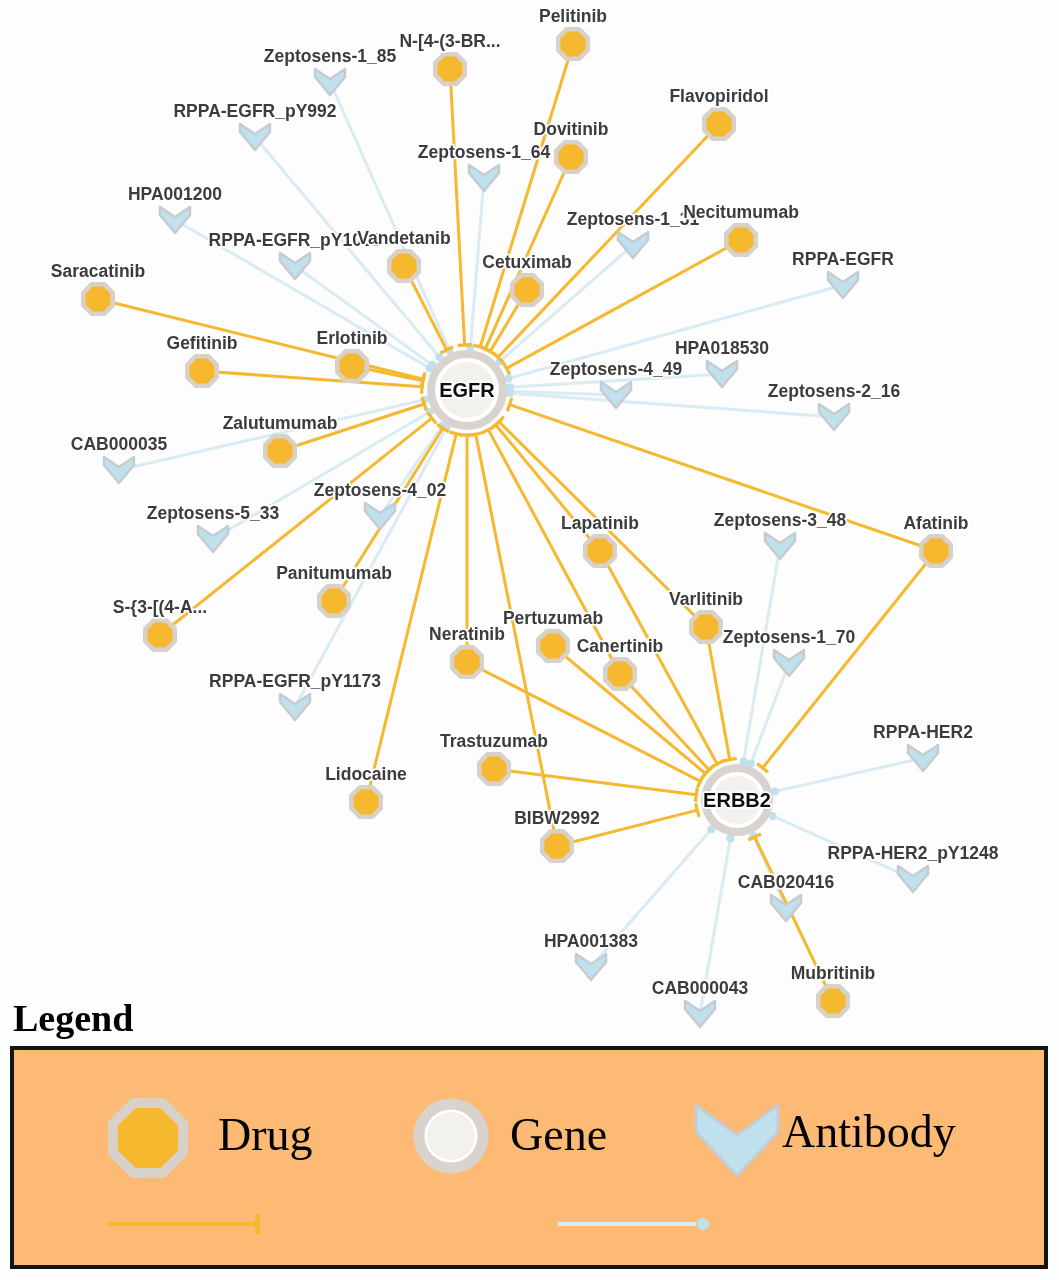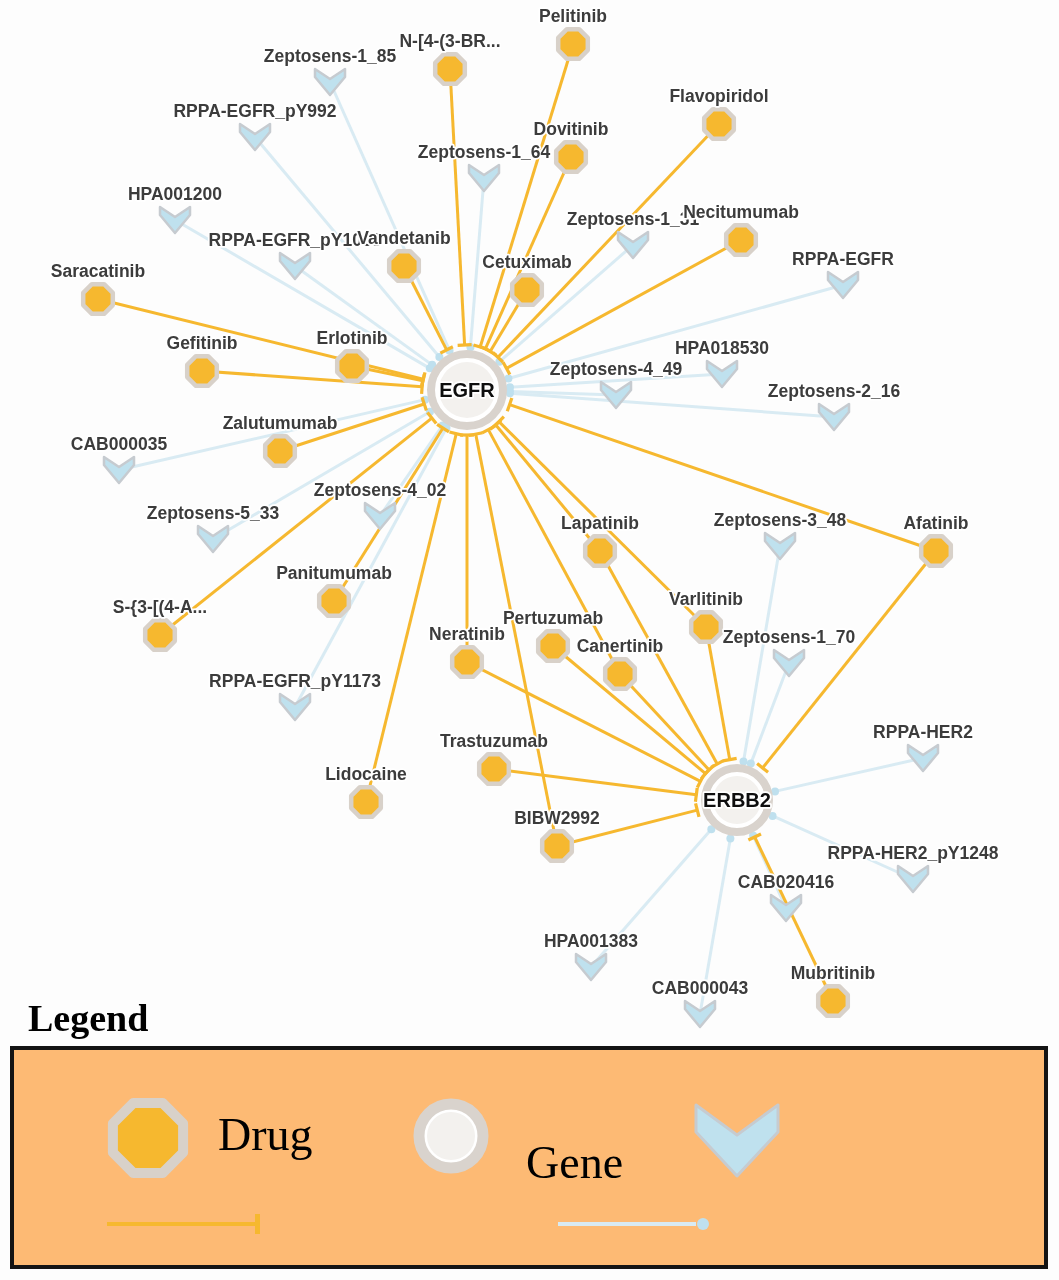--- a/index.html
+++ b/index.html
@@ -12,21 +12,21 @@
     font-family:"Liberation Sans", sans-serif;
     font-weight:bold; font-size:17.5px; fill:#3c3c3c;
     paint-order:stroke; stroke:#ffffff; stroke-width:3.5px; stroke-linejoin:round;
     text-anchor:middle;
   }
   .gene-label { font-size:20px; fill:#0e0e0e; }
 
   .legend-title {
     position:absolute; left:13px; top:996px;
     font-family:"Liberation Serif", serif; font-weight:bold;
-    font-size:38px; color:#000;margin-left:15px;
+    font-size:38px; color:#000;
   }
   .legend-box {
     position:absolute; left:10px; top:1046px; width:1038px; height:223px;
     border:4px solid #141414; background:#fdba74;
   }
   .lg-icon { position:absolute; }
   .lg-label {
     position:absolute; font-family:"Liberation Serif", serif;
     font-size:46px; color:#000; white-space:nowrap;
   }
@@ -207,25 +207,26 @@
 
     <svg class="lg-icon" style="left:84px; top:38px;" width="100" height="100">
       <polygon points="85.1,64.5 64.5,85.1 35.5,85.1 14.9,64.5 14.9,35.5 35.5,14.9 64.5,14.9 85.1,35.5" fill="#f6b82f" stroke="#d8d1c9" stroke-width="10" stroke-linejoin="round"></polygon>
     </svg>
     <span class="lg-label" style="left:204px; top:58px;">Drug</span>
 
     <svg class="lg-icon" style="left:392px; top:41px;" width="90" height="90">
       <circle cx="45" cy="45" r="32" fill="#ffffff" stroke="#d9d3cd" stroke-width="11"></circle>
       <circle cx="45" cy="45" r="24" fill="#f3f1ee"></circle>
     </svg>
-    <span class="lg-label" style="left:512px; top:58px;margin-top:28px;">Gene</span>
+    <span class="lg-label" style="left:496px; top:58px;">Gene</span>
 
     <svg class="lg-icon" style="left:673px; top:43px;" width="100" height="90">
       <path d="M 9,12 L 50,42 L 91,12 L 91,39 L 50,83 L 9,39 Z" fill="#bfe1ee" stroke="#c6cbd0" stroke-width="3" stroke-linejoin="round"></path>
     </svg>
+    <span class="lg-label" style="left:768px; top:55px;">Antibody</span>
 
     <svg class="lg-icon" style="left:91px; top:160px;" width="170" height="28">
       <line x1="2" y1="14" x2="150" y2="14" stroke="#f6b82f" stroke-width="4"></line>
       <rect x="150" y="4" width="5" height="20" fill="#f6b82f"></rect>
     </svg>
 
     <svg class="lg-icon" style="left:542px; top:160px;" width="165" height="28">
       <line x1="2" y1="14" x2="140" y2="14" stroke="#d9ebf3" stroke-width="4"></line>
       <circle cx="147" cy="14" r="6" fill="#bfe0ee"></circle>
     </svg>

